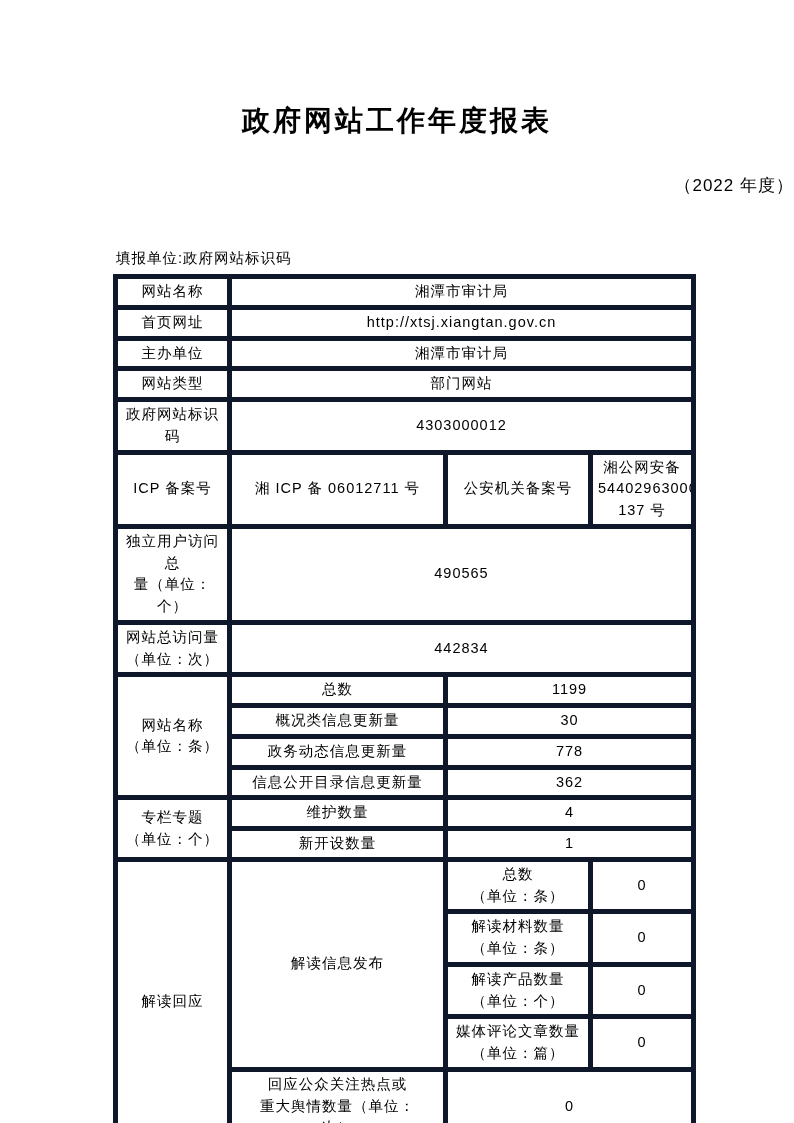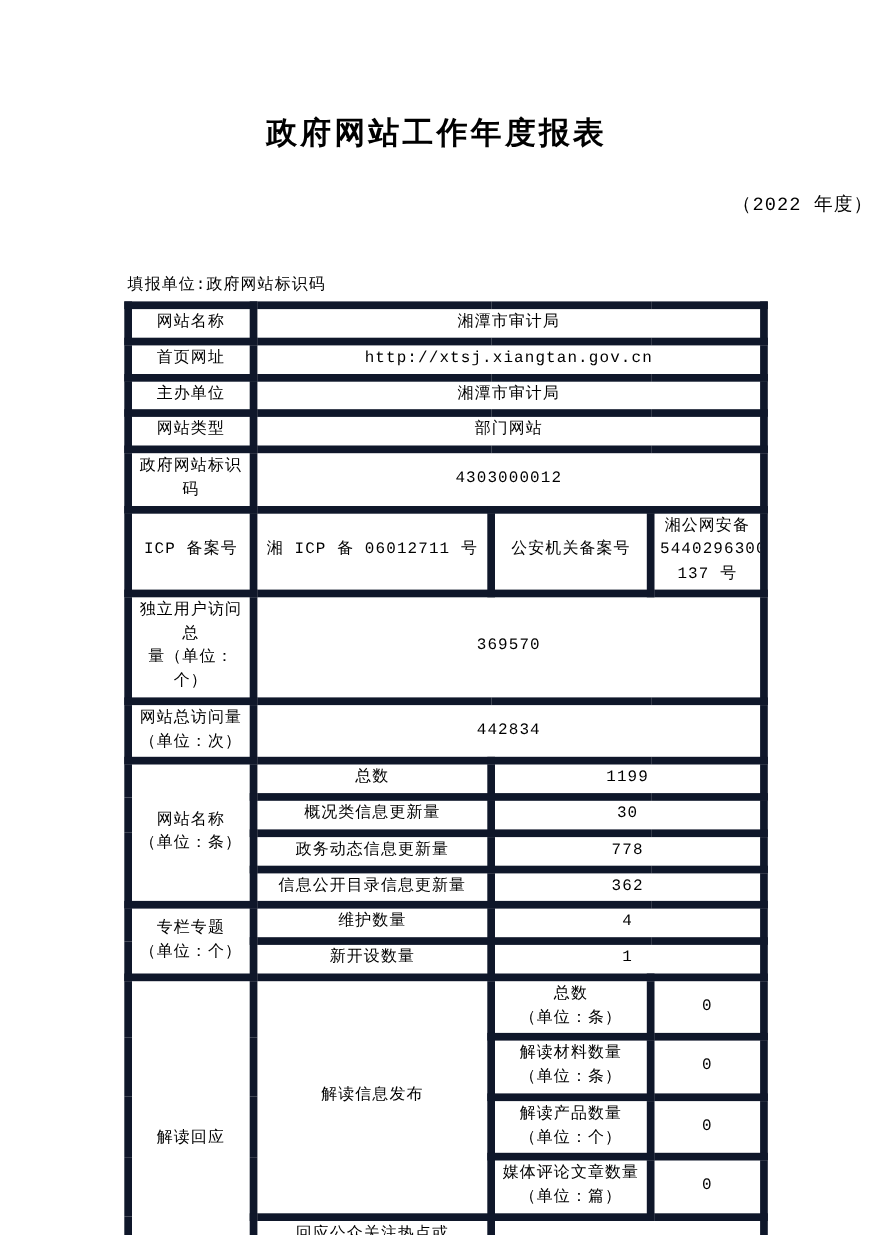--- a/index.html
+++ b/index.html
@@ -3,21 +3,21 @@
 <meta charset="utf-8">
 <style>
   html,body { margin:0; padding:0; }
   body { background:#888; }
   .page {
     position:relative;
     width:794px; height:1123px;
     margin:0 auto;
     background:#ffffff;
     color:#000;
-    font-family:Liberation Mono, monospace;
+    font-family:Liberation Sans, sans-serif;
     overflow:hidden;
   }
   .doc-title {
     padding-top:102px;
     text-align:center;
     font-size:28px;
     font-weight:bold;
     letter-spacing:3px;
   }
   .doc-subtitle {
@@ -32,21 +32,21 @@
     letter-spacing:1px;
   }
   table.report {
     border-collapse:collapse;
     table-layout:fixed;
     margin-left:113px;
     width:578px;
     border:2px solid #000;
   }
   table.report td {
-    border:7px solid #0f172a;
+    border:5px solid #0f172a;
     font-size:14.5px;
     line-height:1.5;
     letter-spacing:1px;
     text-align:center;
     vertical-align:middle;
     padding:2px 5px;
     overflow:hidden;
   }
   .preline { white-space:pre-line; }
   .left { text-align:left; }
@@ -98,21 +98,21 @@
         <td>ICP 备案号</td>
         <td>湘 ICP 备 06012711 号</td>
         <td>公安机关备案号</td>
         <td class="preline">湘公网安备
 54402963000
 137 号</td>
       </tr>
       <tr class="h52">
         <td class="preline left">独立用户访问总
 量（单位：个）</td>
-        <td colspan="3">369570</td>
+        <td colspan="3">490565</td>
       </tr>
       <tr class="h46">
         <td class="preline">网站总访问量
 （单位：次）</td>
         <td colspan="3">442834</td>
       </tr>
       <tr class="h27">
         <td rowspan="4" class="preline">网站名称
 （单位：条）</td>
         <td>总数</td>

